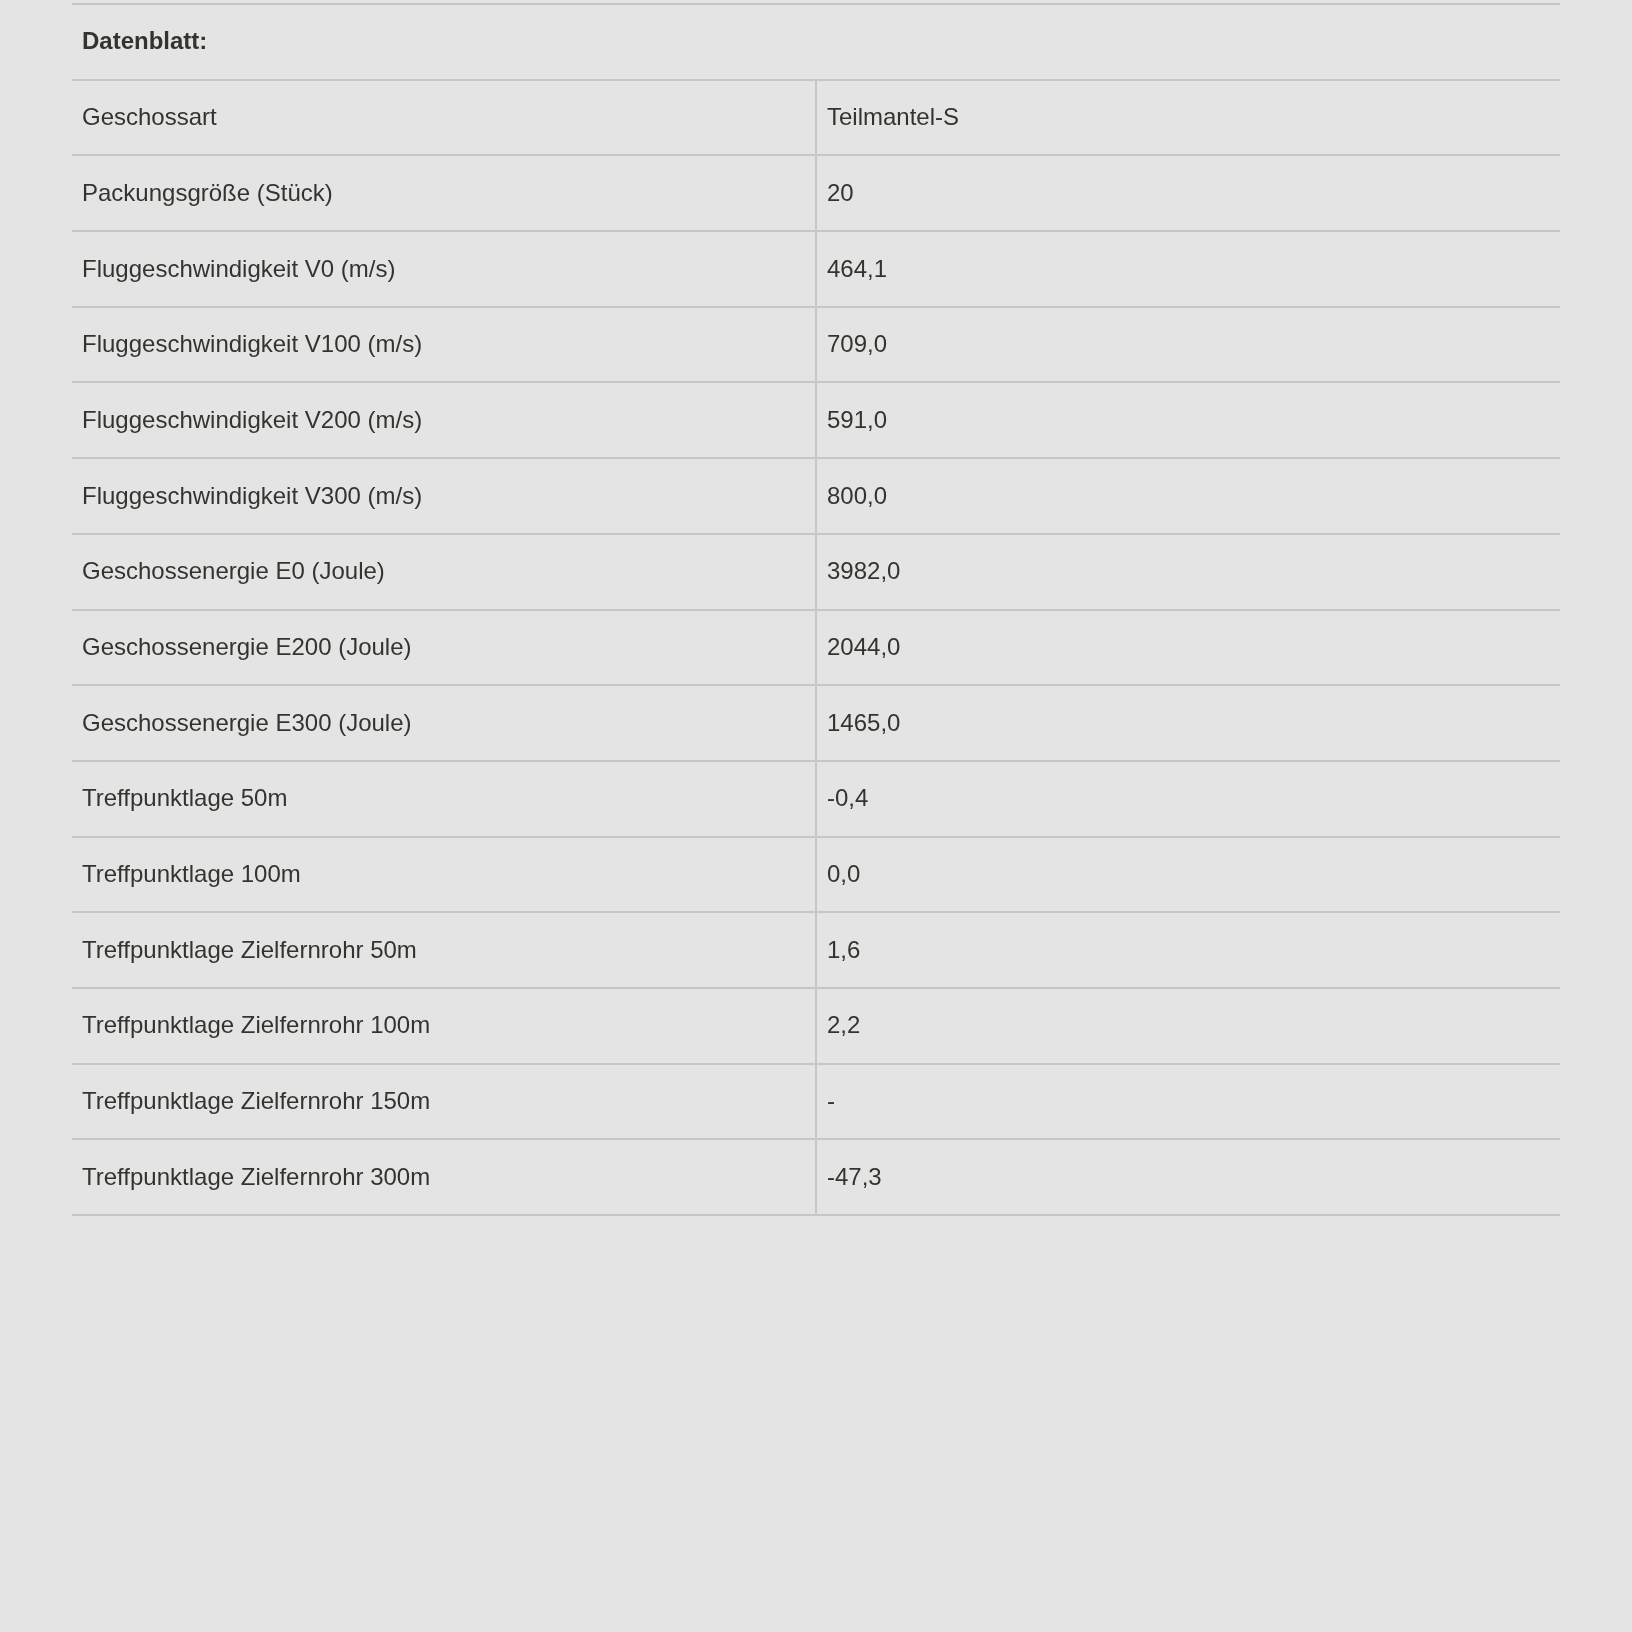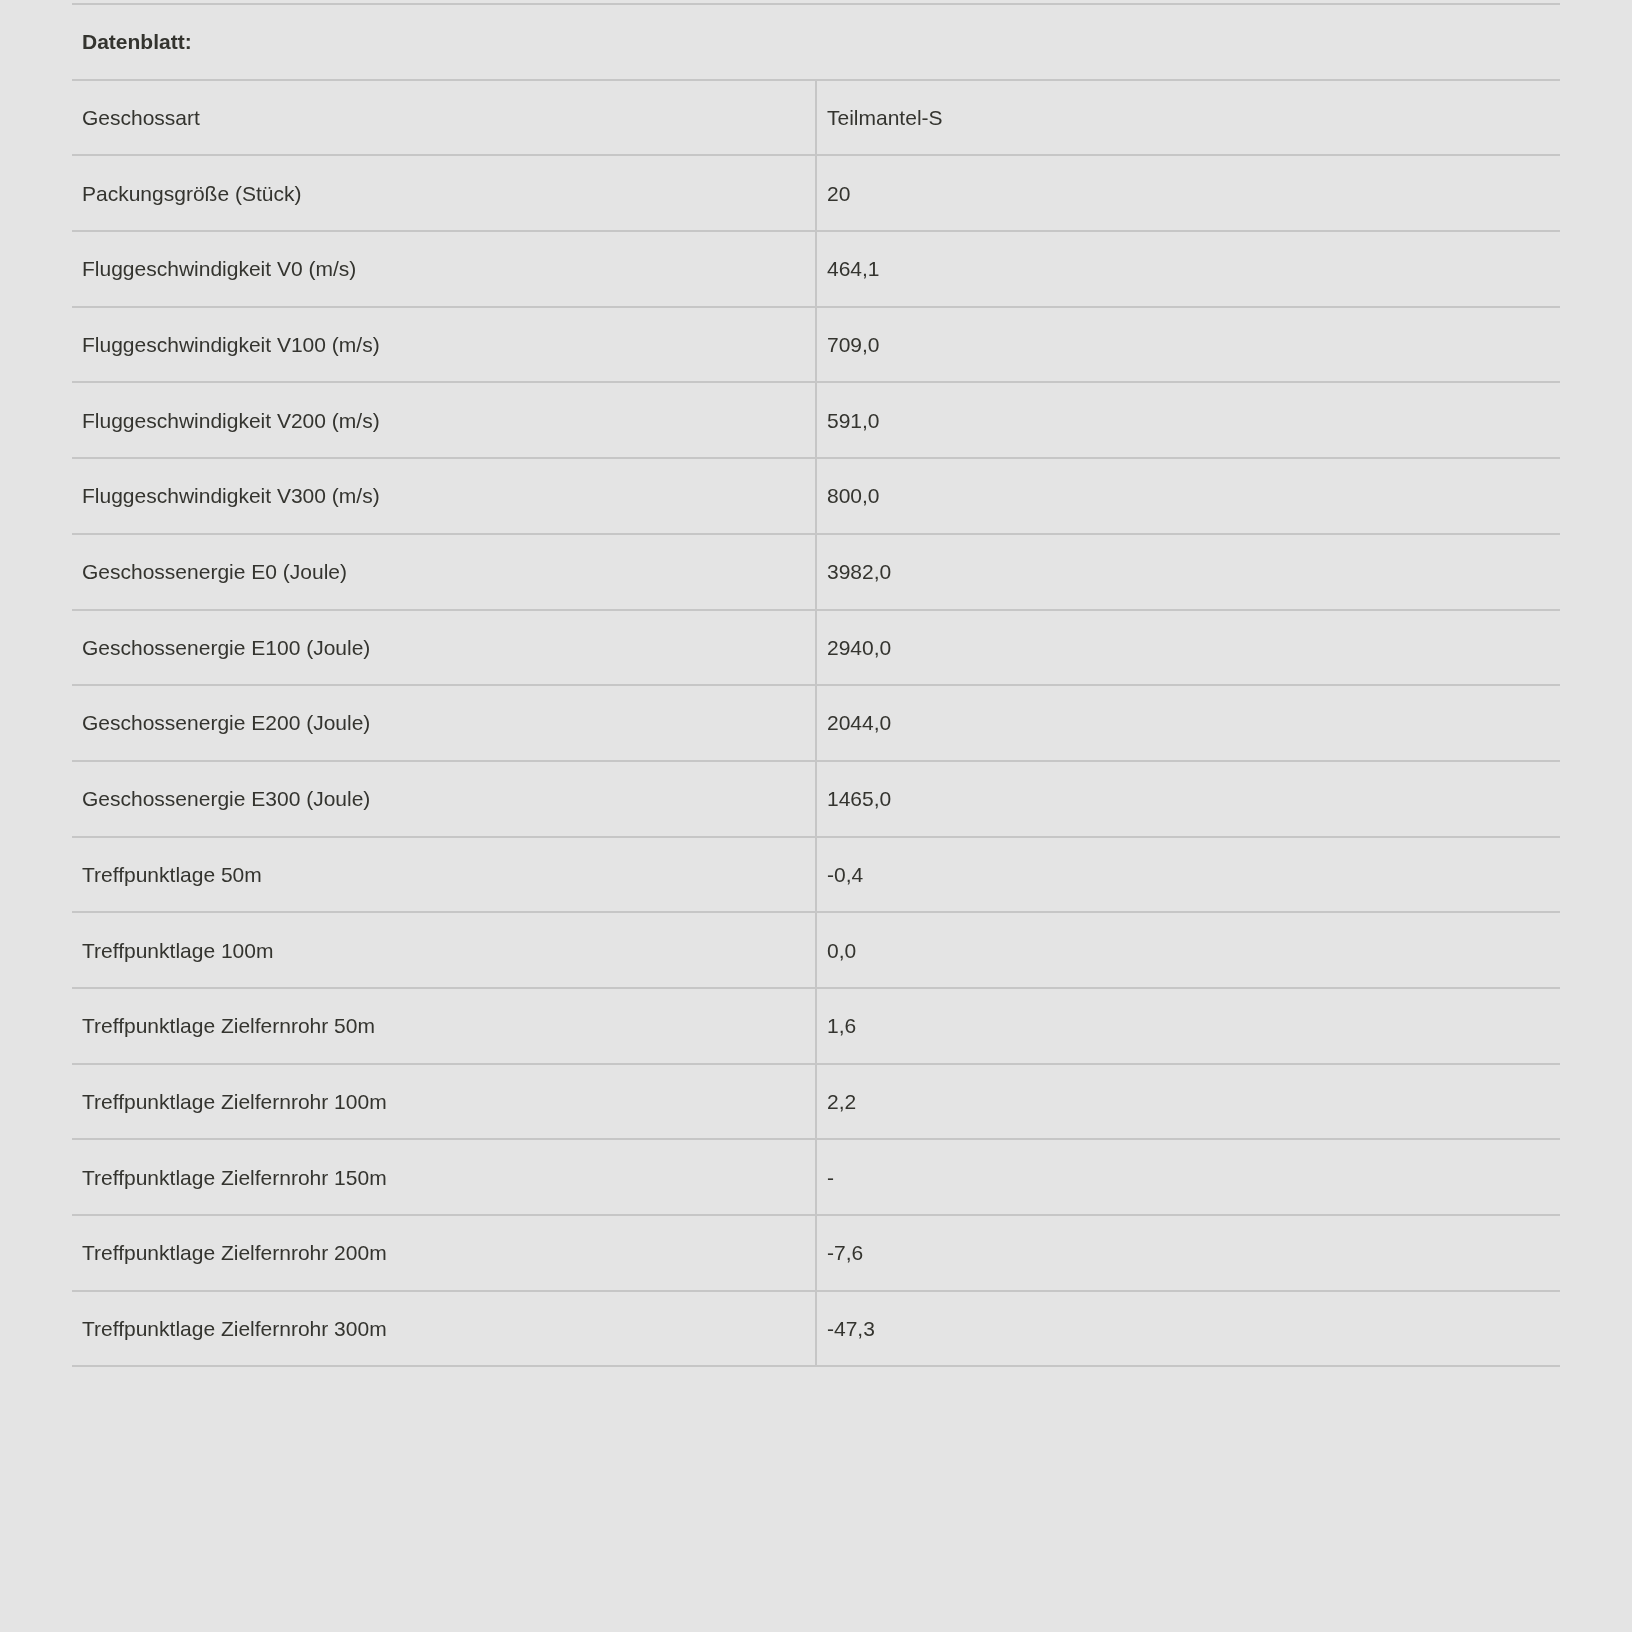--- a/index.html
+++ b/index.html
@@ -21,21 +21,21 @@
     color: var(--text);
   }
   .sheet {
     margin: 3px 72px 0 72px;
   }
   table.datasheet {
     width: 100%;
     border-collapse: collapse;
     table-layout: fixed;
     border-top: 2px solid var(--border);
-    font-size: 21px;
+    font-size: 24px;
     line-height: 1.2;
   }
   table.datasheet td {
     border-bottom: 2px solid var(--border);
     height: 75.7px;
     vertical-align: middle;
     padding: 0 12px 0 10px;
     overflow: hidden;
     white-space: nowrap;
   }
@@ -84,24 +84,20 @@
       </tr>
       <tr>
         <td class="label-cell">Fluggeschwindigkeit V300 (m/s)</td>
         <td class="value-cell">800,0</td>
       </tr>
       <tr>
         <td class="label-cell">Geschossenergie E0 (Joule)</td>
         <td class="value-cell">3982,0</td>
       </tr>
       <tr>
-        <td class="label-cell">Geschossenergie E100 (Joule)</td>
-        <td class="value-cell">2940,0</td>
-      </tr>
-      <tr>
         <td class="label-cell">Geschossenergie E200 (Joule)</td>
         <td class="value-cell">2044,0</td>
       </tr>
       <tr>
         <td class="label-cell">Geschossenergie E300 (Joule)</td>
         <td class="value-cell">1465,0</td>
       </tr>
       <tr>
         <td class="label-cell">Treffpunktlage 50m</td>
         <td class="value-cell">-0,4</td>
@@ -116,22 +112,18 @@
       </tr>
       <tr>
         <td class="label-cell">Treffpunktlage Zielfernrohr 100m</td>
         <td class="value-cell">2,2</td>
       </tr>
       <tr>
         <td class="label-cell">Treffpunktlage Zielfernrohr 150m</td>
         <td class="value-cell">-</td>
       </tr>
       <tr>
-        <td class="label-cell">Treffpunktlage Zielfernrohr 200m</td>
-        <td class="value-cell">-7,6</td>
-      </tr>
-      <tr>
         <td class="label-cell">Treffpunktlage Zielfernrohr 300m</td>
         <td class="value-cell">-47,3</td>
       </tr>
     </tbody>
   </table>
 </div>
 
 </body></html>

